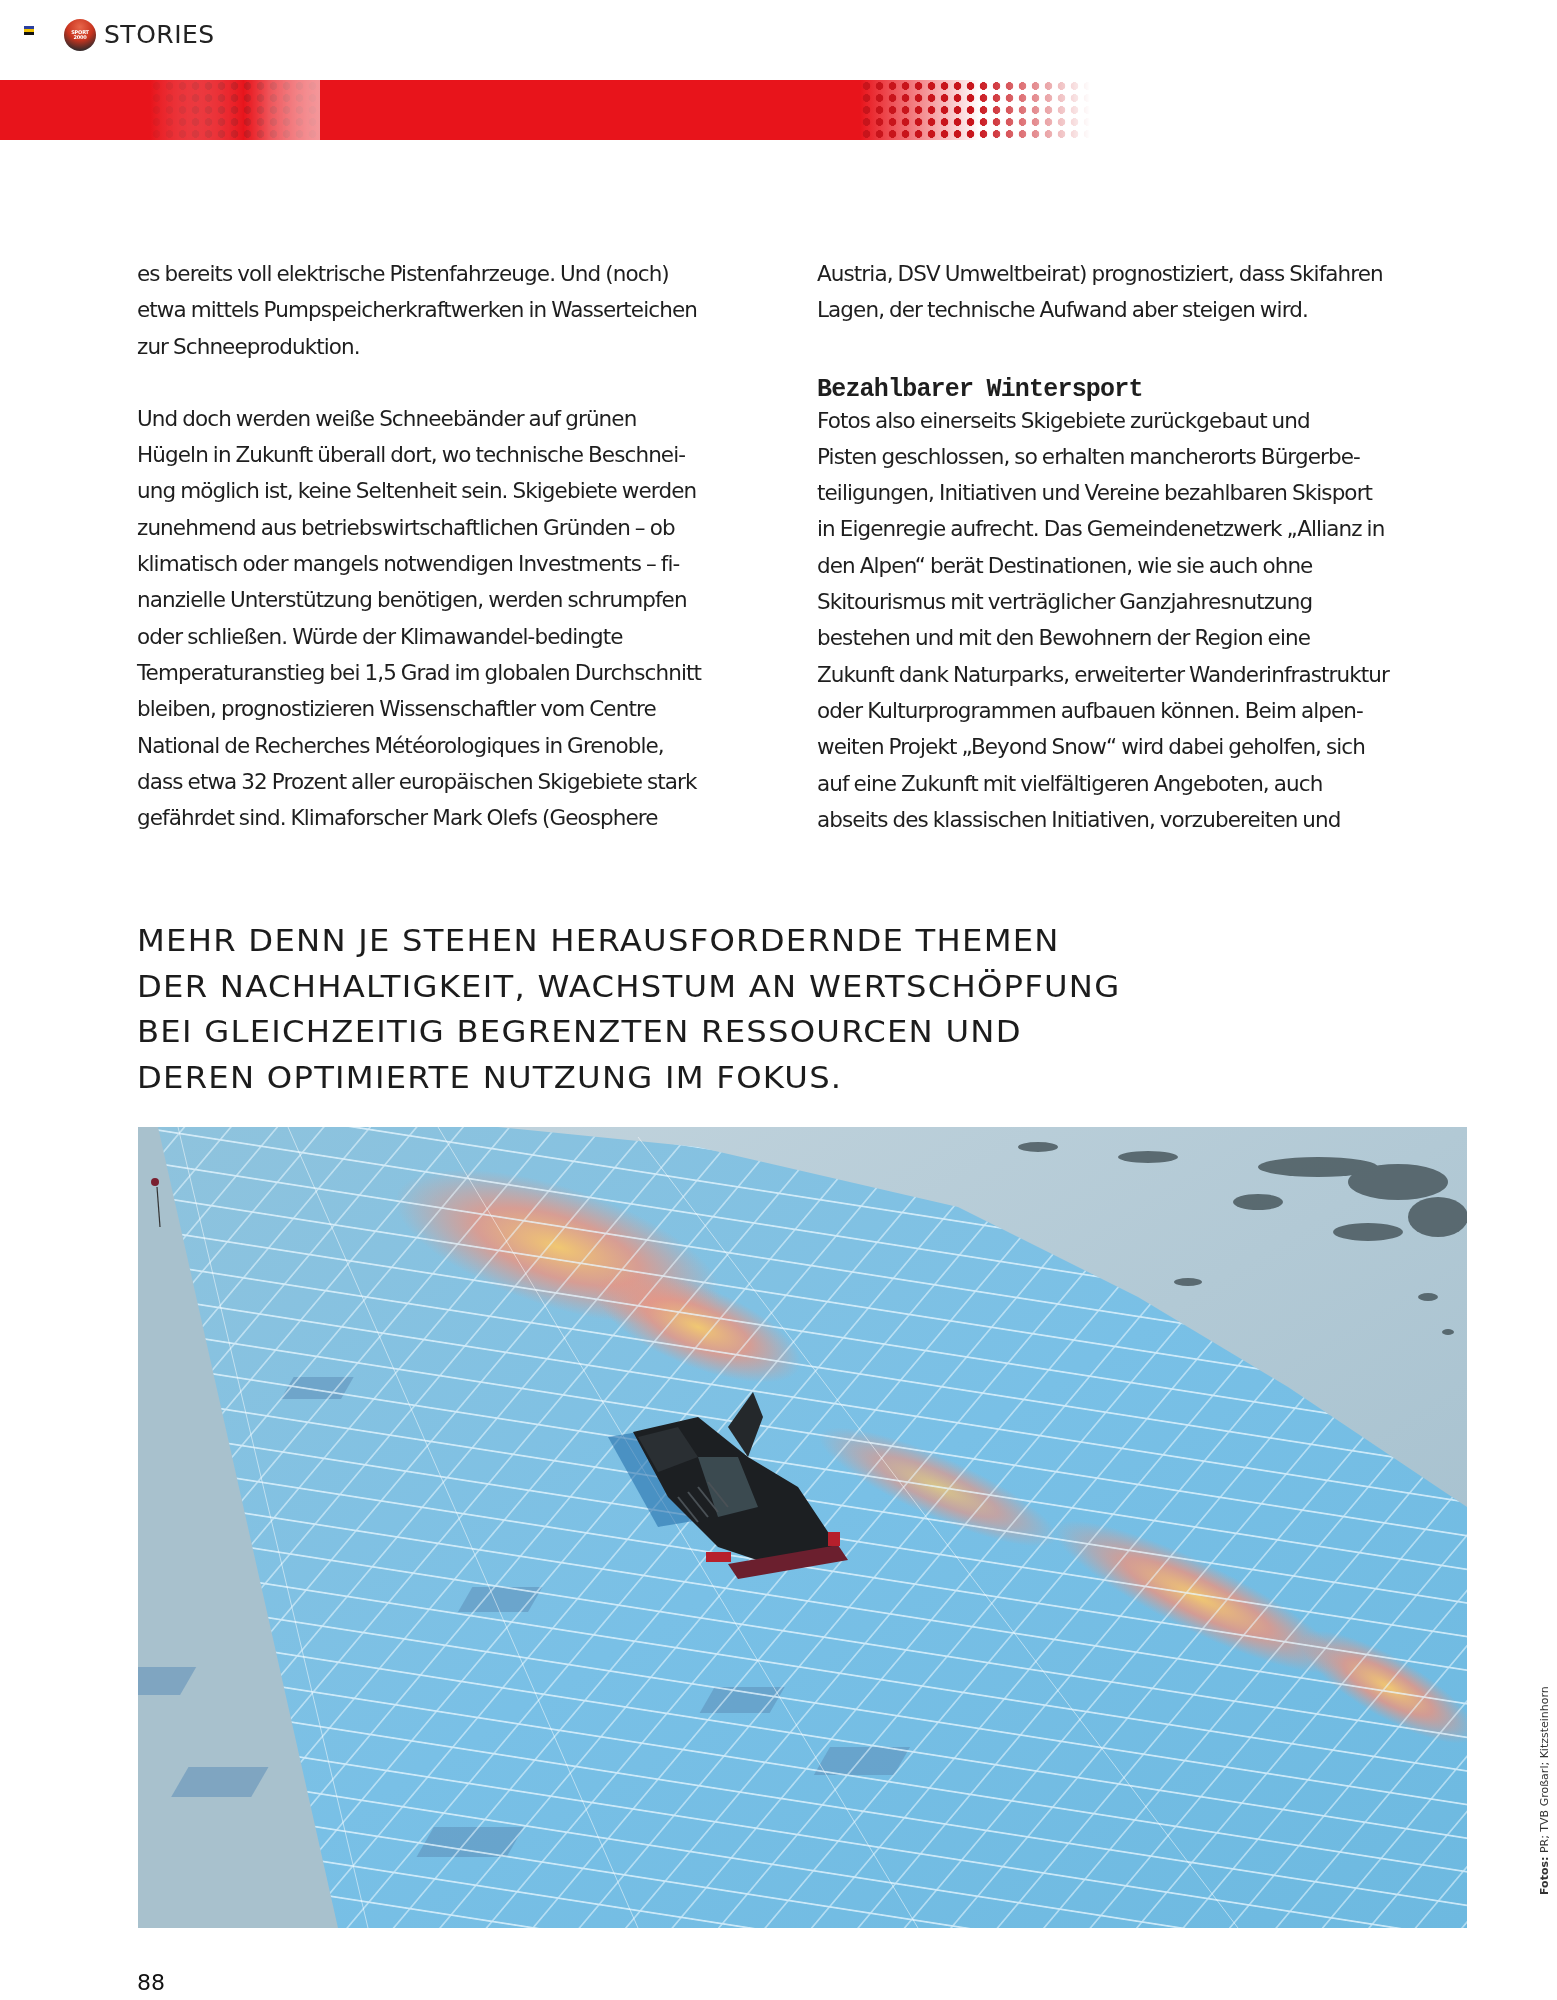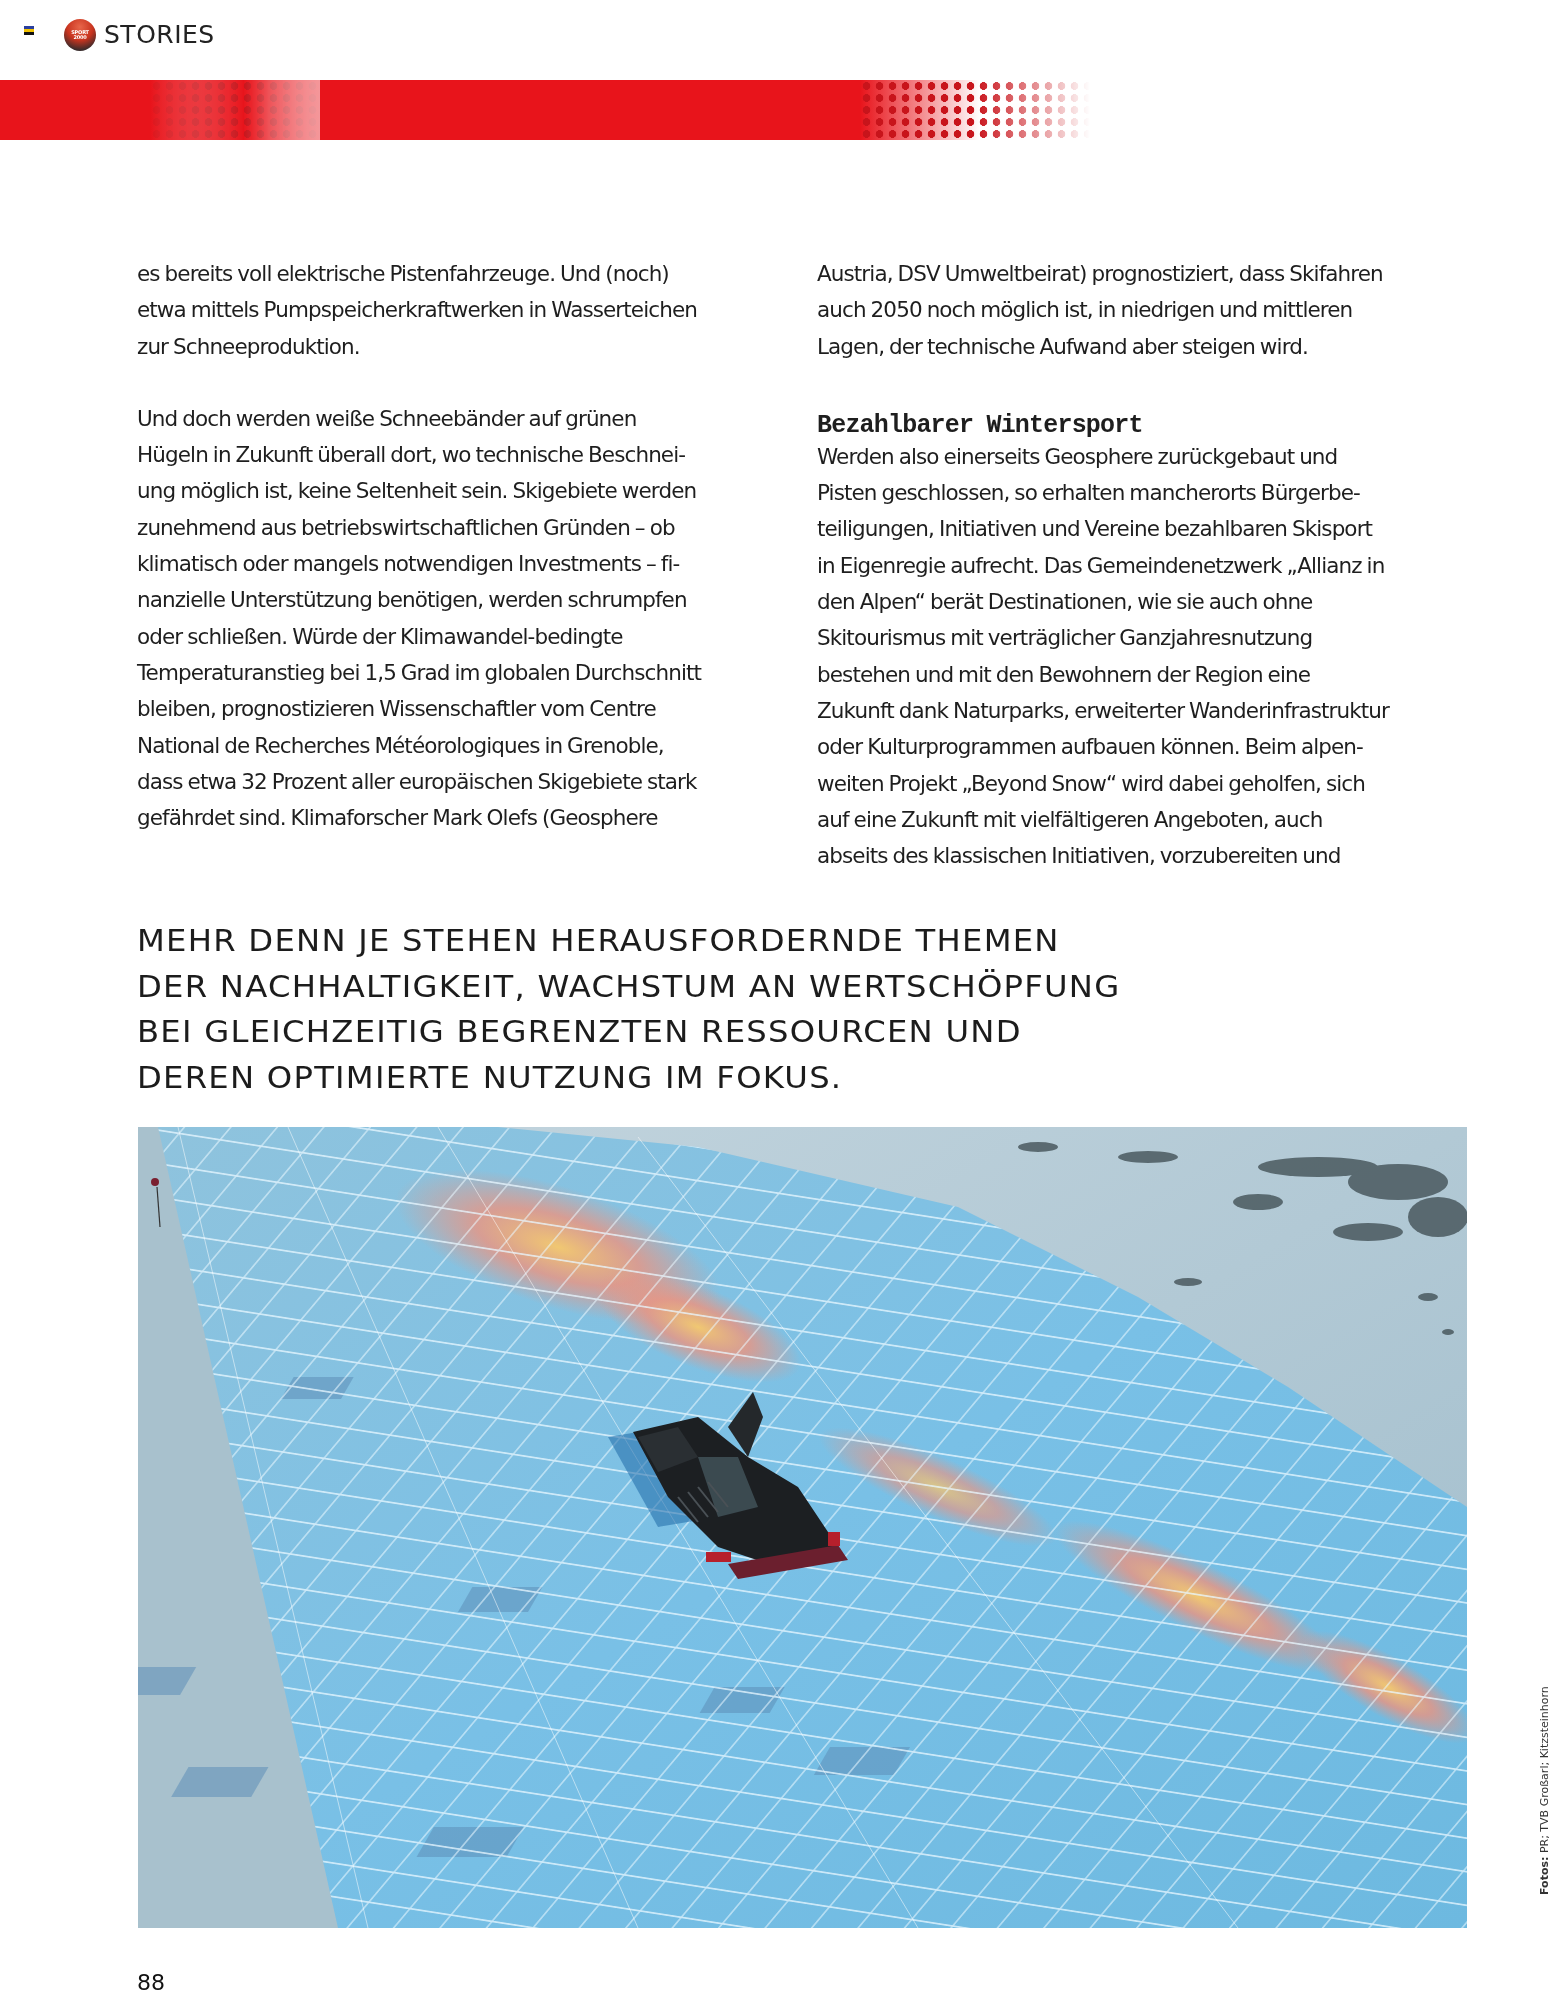--- a/index.html
+++ b/index.html
@@ -91,26 +91,25 @@
     <span class="line">bleiben, prognostizieren Wissenschaftler vom Centre</span>
     <span class="line">National de Recherches Météorologiques in Grenoble,</span>
     <span class="line">dass etwa 32 Prozent aller europäischen Skigebiete stark</span>
     <span class="line">gefährdet sind. Klimaforscher Mark Olefs (Geosphere</span>
   </p>
 </div>
 
 <div class="col right">
   <p>
     <span class="line">Austria, DSV Umweltbeirat) prognostiziert, dass Skifahren</span>
-    <span class="line">auch 2050 noch möglich ist, in niedrigen und mittleren</span>
     <span class="line">Lagen, der technische Aufwand aber steigen wird.</span>
   </p>
   <span class="subhead">Bezahlbarer Wintersport</span>
   <div style="margin-top:-4px">
-    <span class="line">Werden also einerseits Geosphere zurückgebaut und</span>
+    <span class="line">Fotos also einerseits Skigebiete zurückgebaut und</span>
     <span class="line">Pisten geschlossen, so erhalten mancherorts Bürgerbe-</span>
     <span class="line">teiligungen, Initiativen und Vereine bezahlbaren Skisport</span>
     <span class="line">in Eigenregie aufrecht. Das Gemeindenetzwerk „Allianz in</span>
     <span class="line">den Alpen“ berät Destinationen, wie sie auch ohne</span>
     <span class="line">Skitourismus mit verträglicher Ganzjahresnutzung</span>
     <span class="line">bestehen und mit den Bewohnern der Region eine</span>
     <span class="line">Zukunft dank Naturparks, erweiterter Wanderinfrastruktur</span>
     <span class="line">oder Kulturprogrammen aufbauen können. Beim alpen-</span>
     <span class="line">weiten Projekt „Beyond Snow“ wird dabei geholfen, sich</span>
     <span class="line">auf eine Zukunft mit vielfältigeren Angeboten, auch</span>

